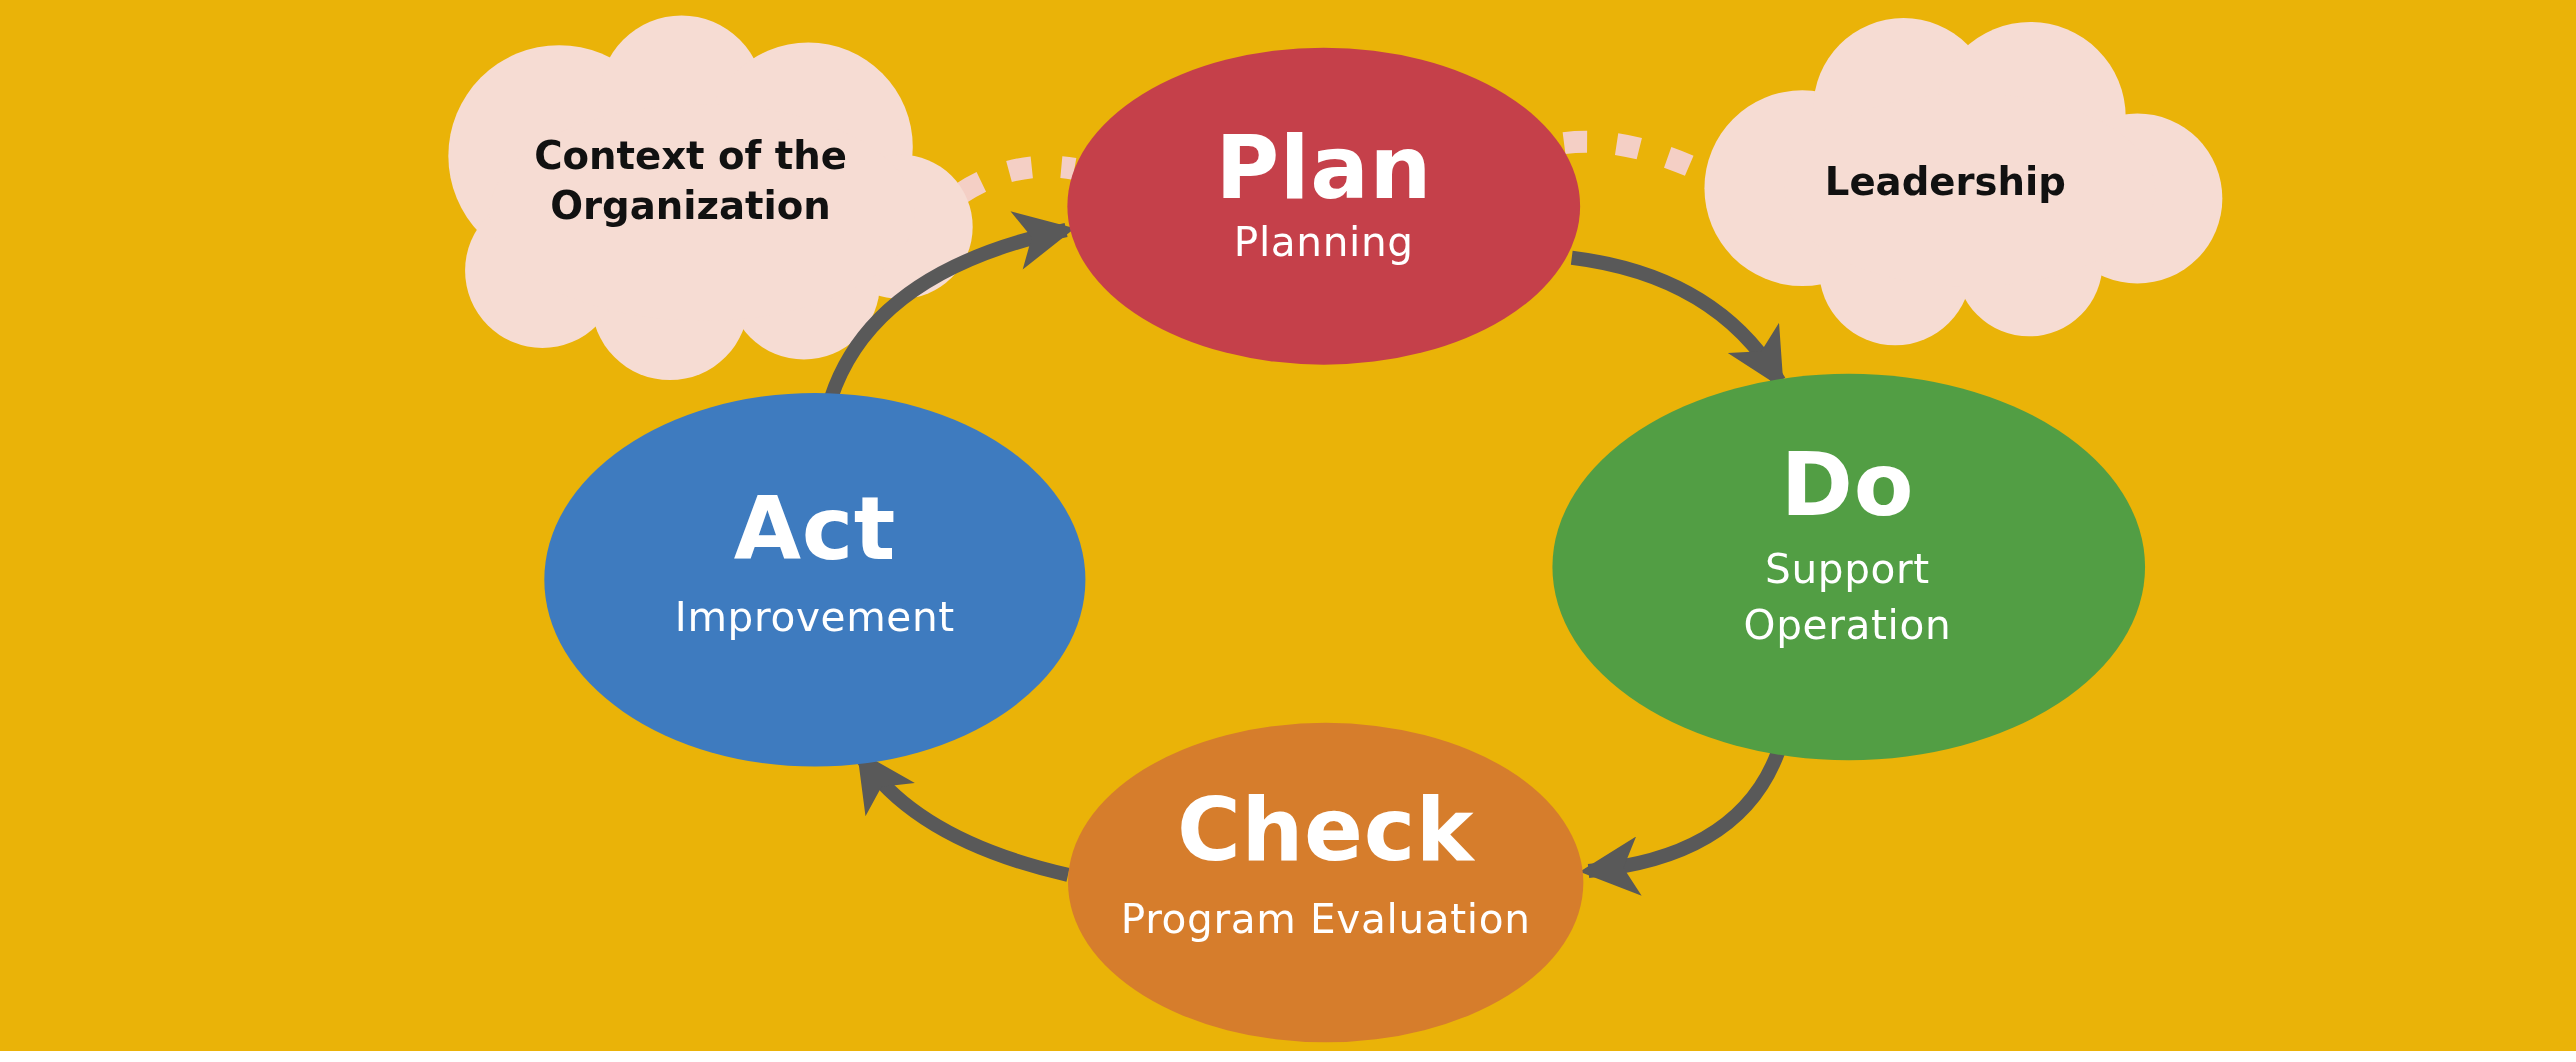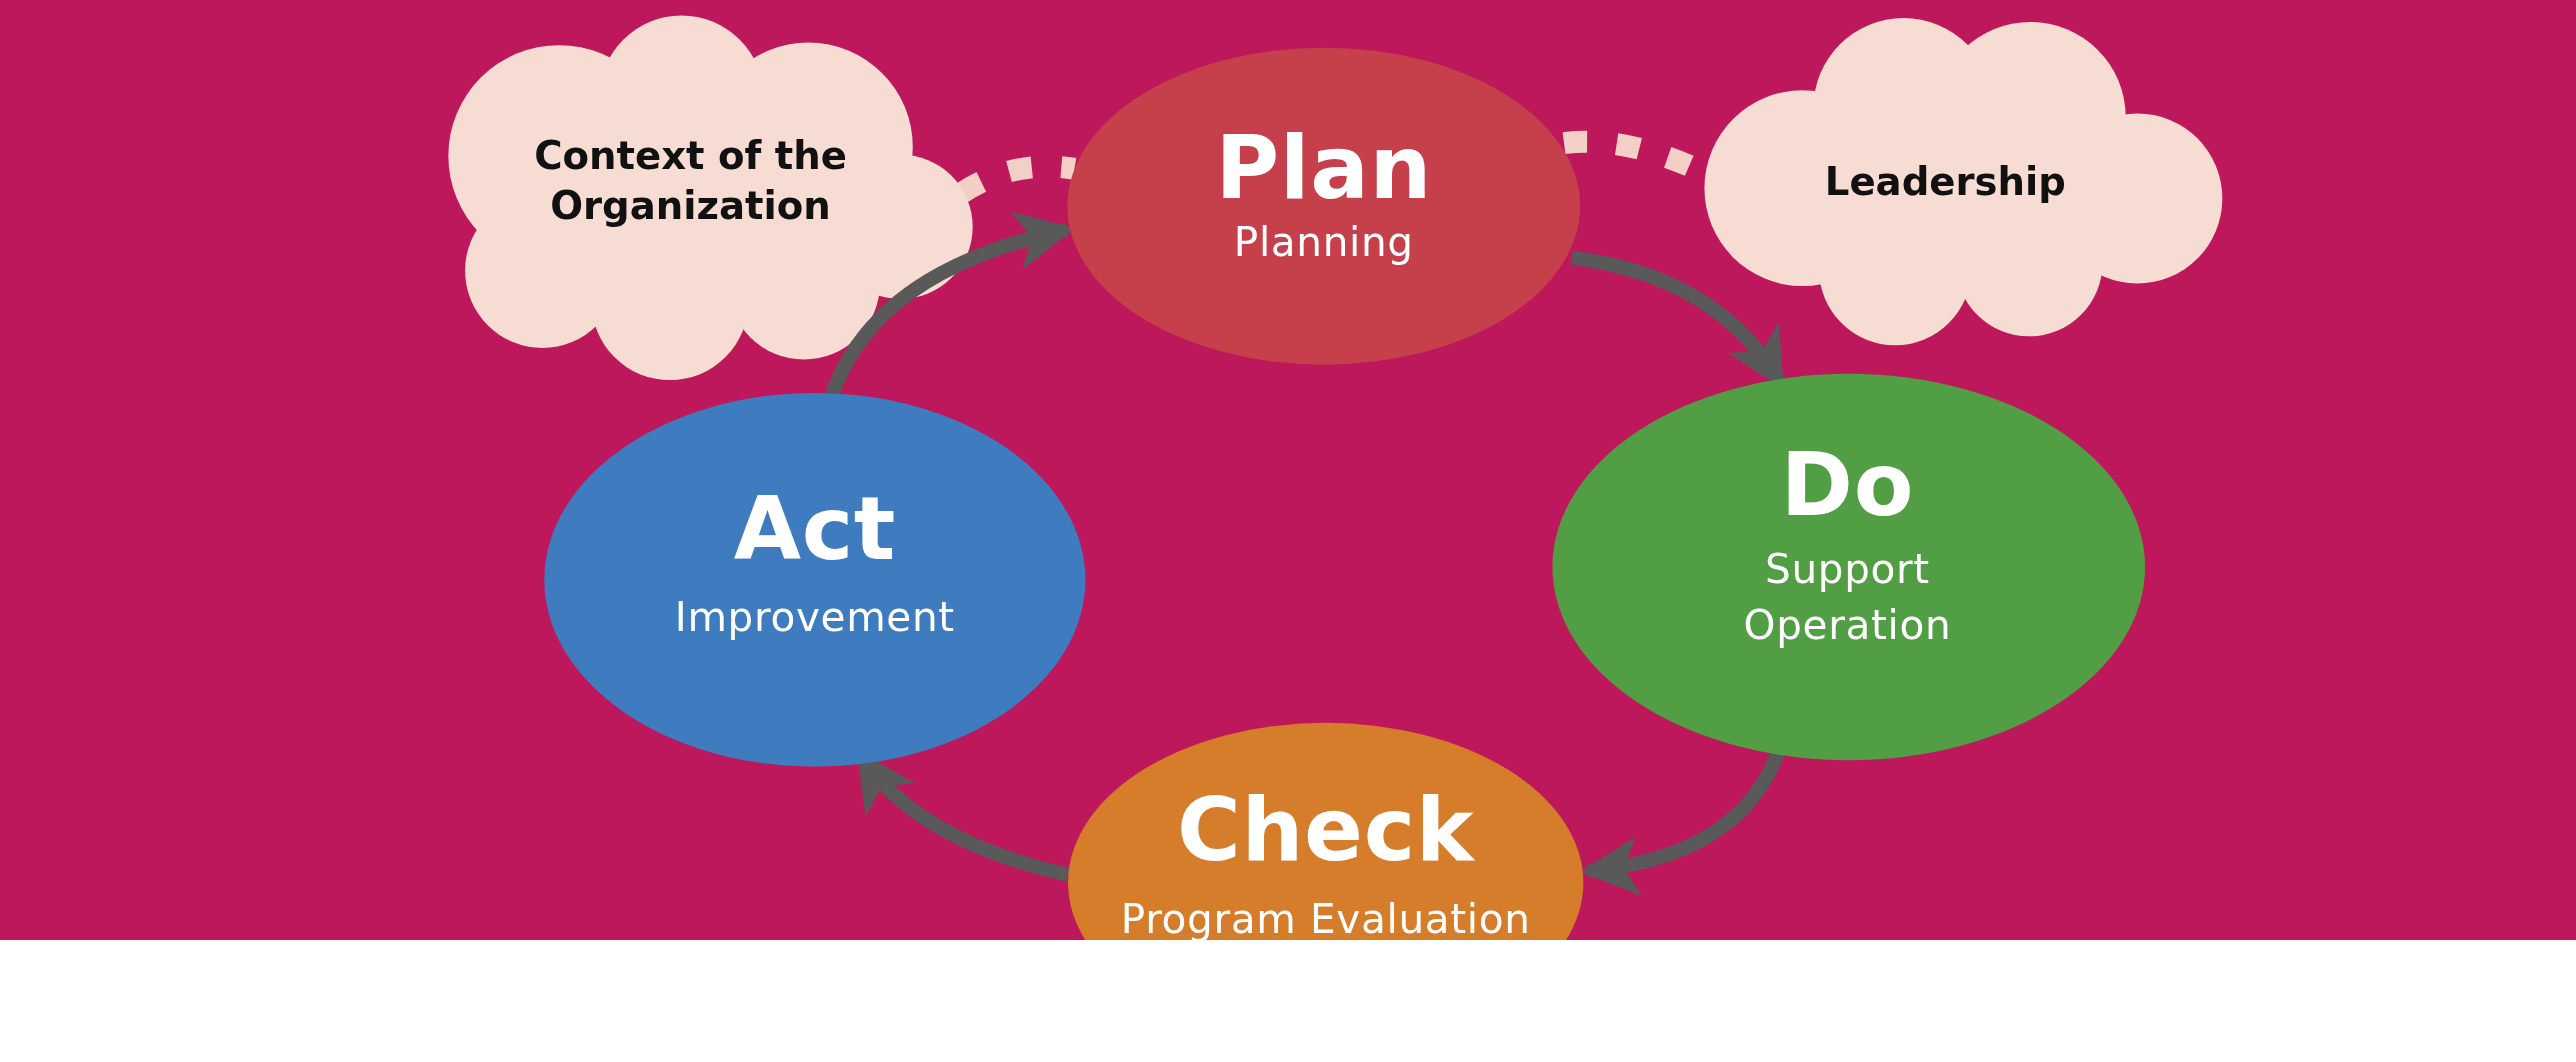--- a/index.html
+++ b/index.html
@@ -3,22 +3,22 @@
 <meta charset="utf-8">
 <style>
   html, body {
     margin: 0;
     padding: 0;
     background: #ffffff;
   }
   .stage {
     position: relative;
     width: 2576px;
-    height: 940px;
-    background: #be185d;
+    height: 1051px;
+    background: #eab308;
     overflow: hidden;
   }
   .stage svg {
     display: block;
     width: 2576px;
     height: 1063px;
   }
   text {
     font-family: "DejaVu Sans", "Liberation Sans", sans-serif;
   }

